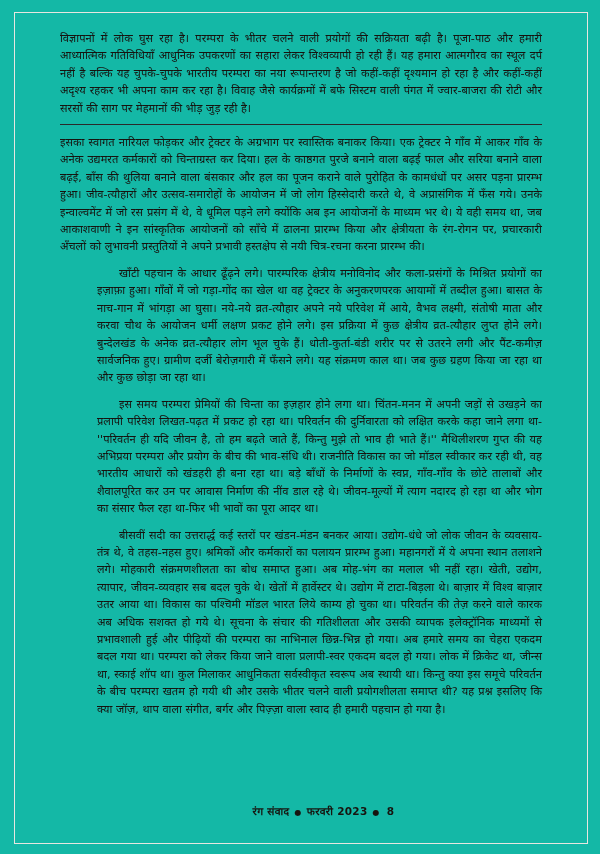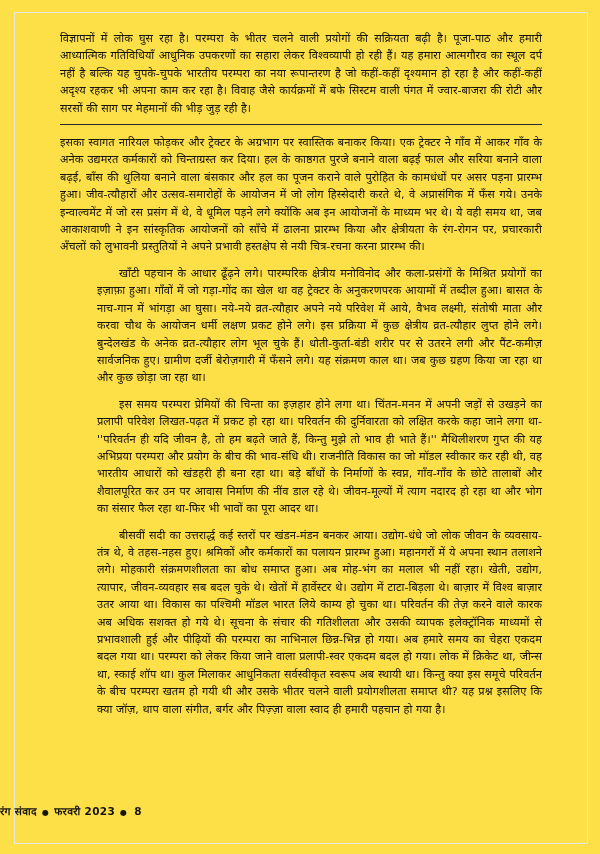--- a/index.html
+++ b/index.html
@@ -14,21 +14,21 @@
     color: #111111;
     position: relative;
     overflow: hidden;
   }
   .page {
     position: absolute;
     left: 0;
     top: 0;
     width: 600px;
     height: 854px;
-    background: #fde047;
+    background: #14b8a6;
   }
   .content {
     position: absolute;
     left: 60px;
     top: 30px;
     width: 482px;
     height: 760px;
   }
   .para {
     font-size: 11.1px;
@@ -51,25 +51,26 @@
     border: none;
     border-top: 1px solid #2a2a2a;
     margin: 7px 0 9px 0;
     width: 100%;
   }
   .footer {
     position: absolute;
     left: 0;
     right: 0;
     bottom: 36px;
-    text-align: left;
+    text-align: center;
     font-size: 10.5px;
     color: #17140f;
     font-weight: 600;
     letter-spacing: 0.3px;
+    padding-left: 47px;
   }
   .footer .dot {
     font-size: 8px;
     vertical-align: middle;
     padding: 0 5px;
   }
   .footer .pg {
     padding-left: 2px;
   }
   .border-frame {

